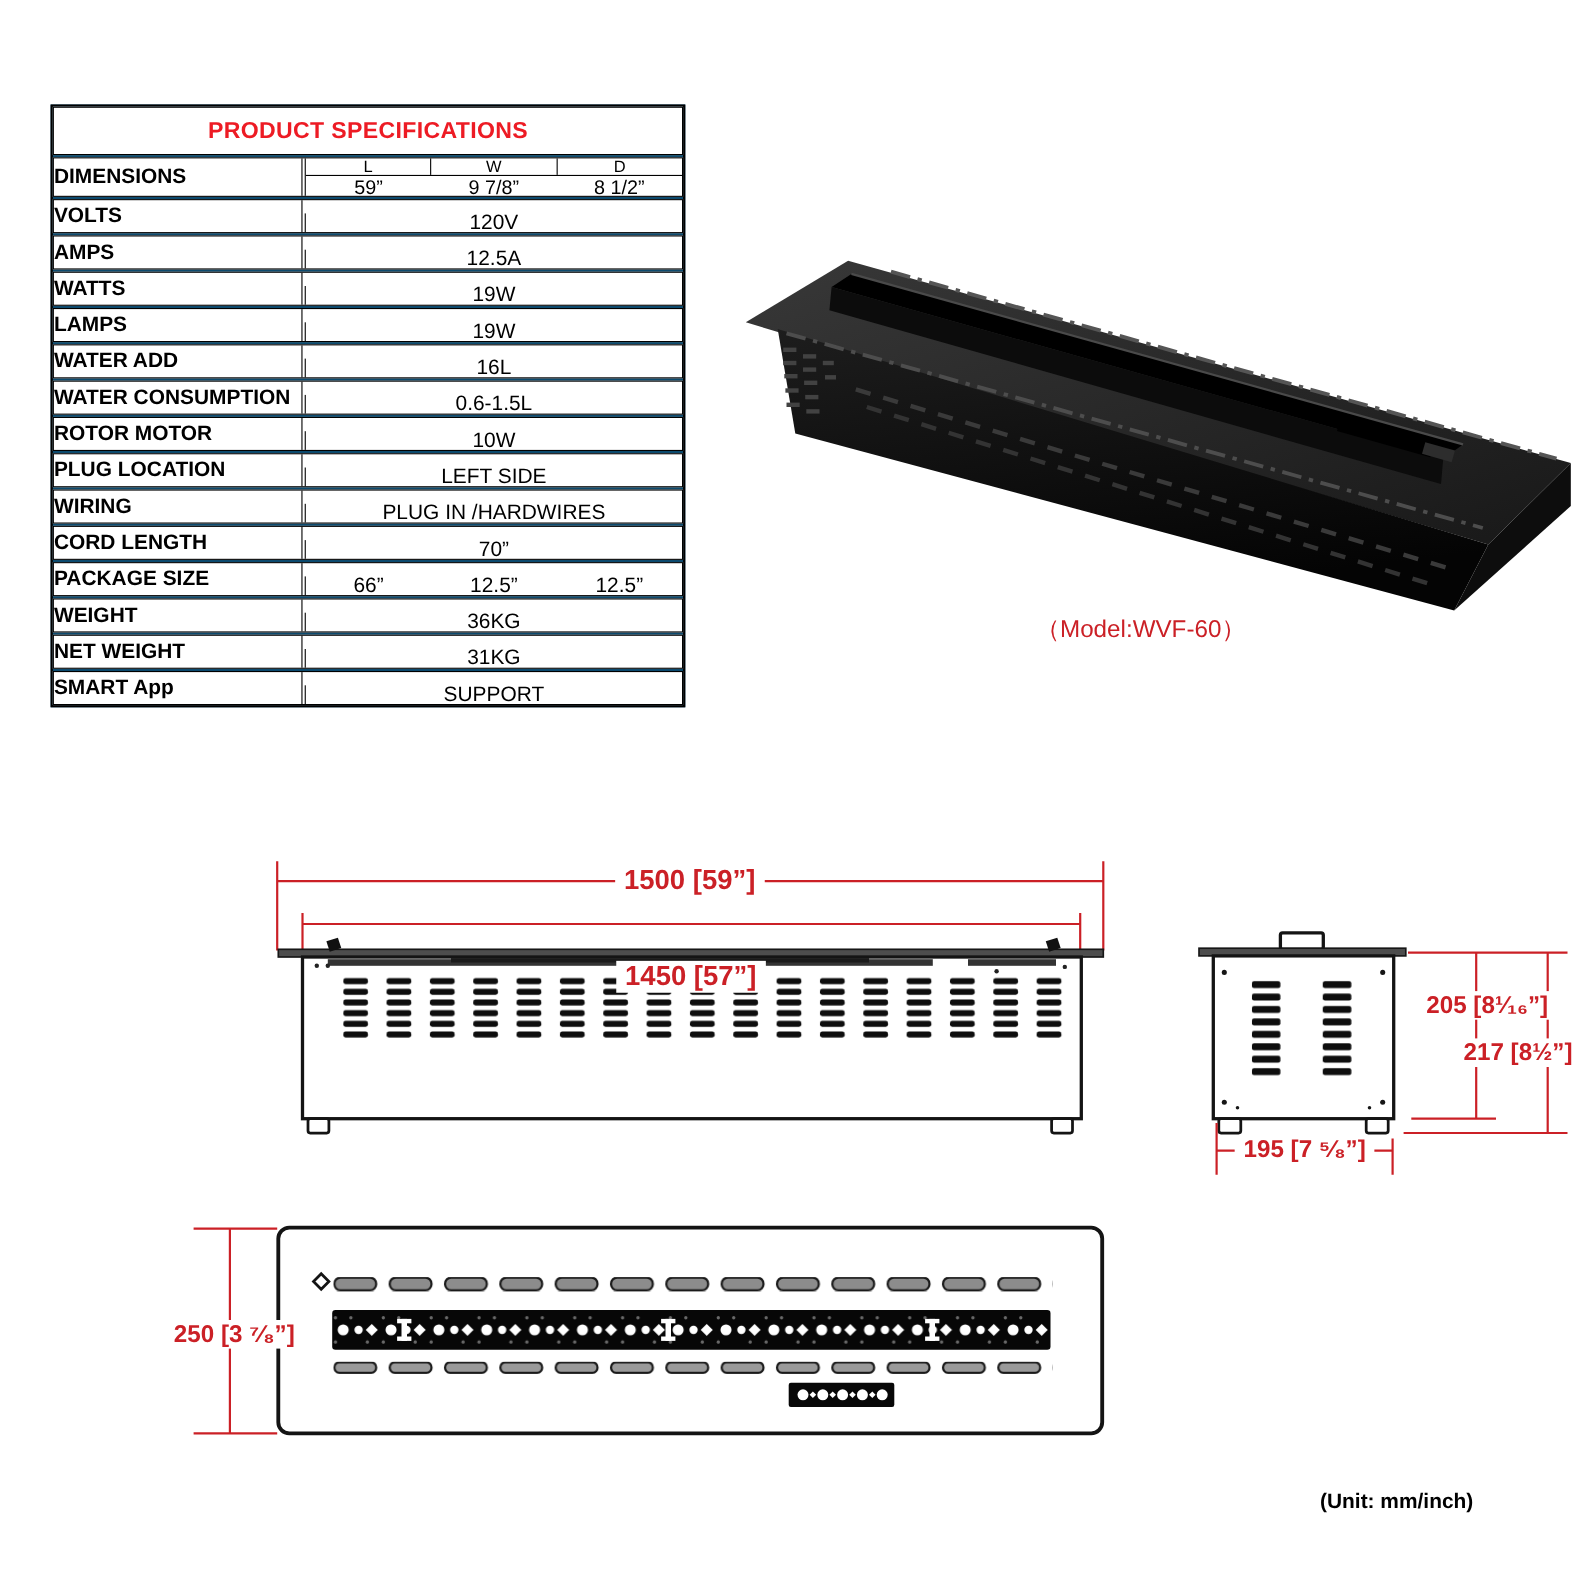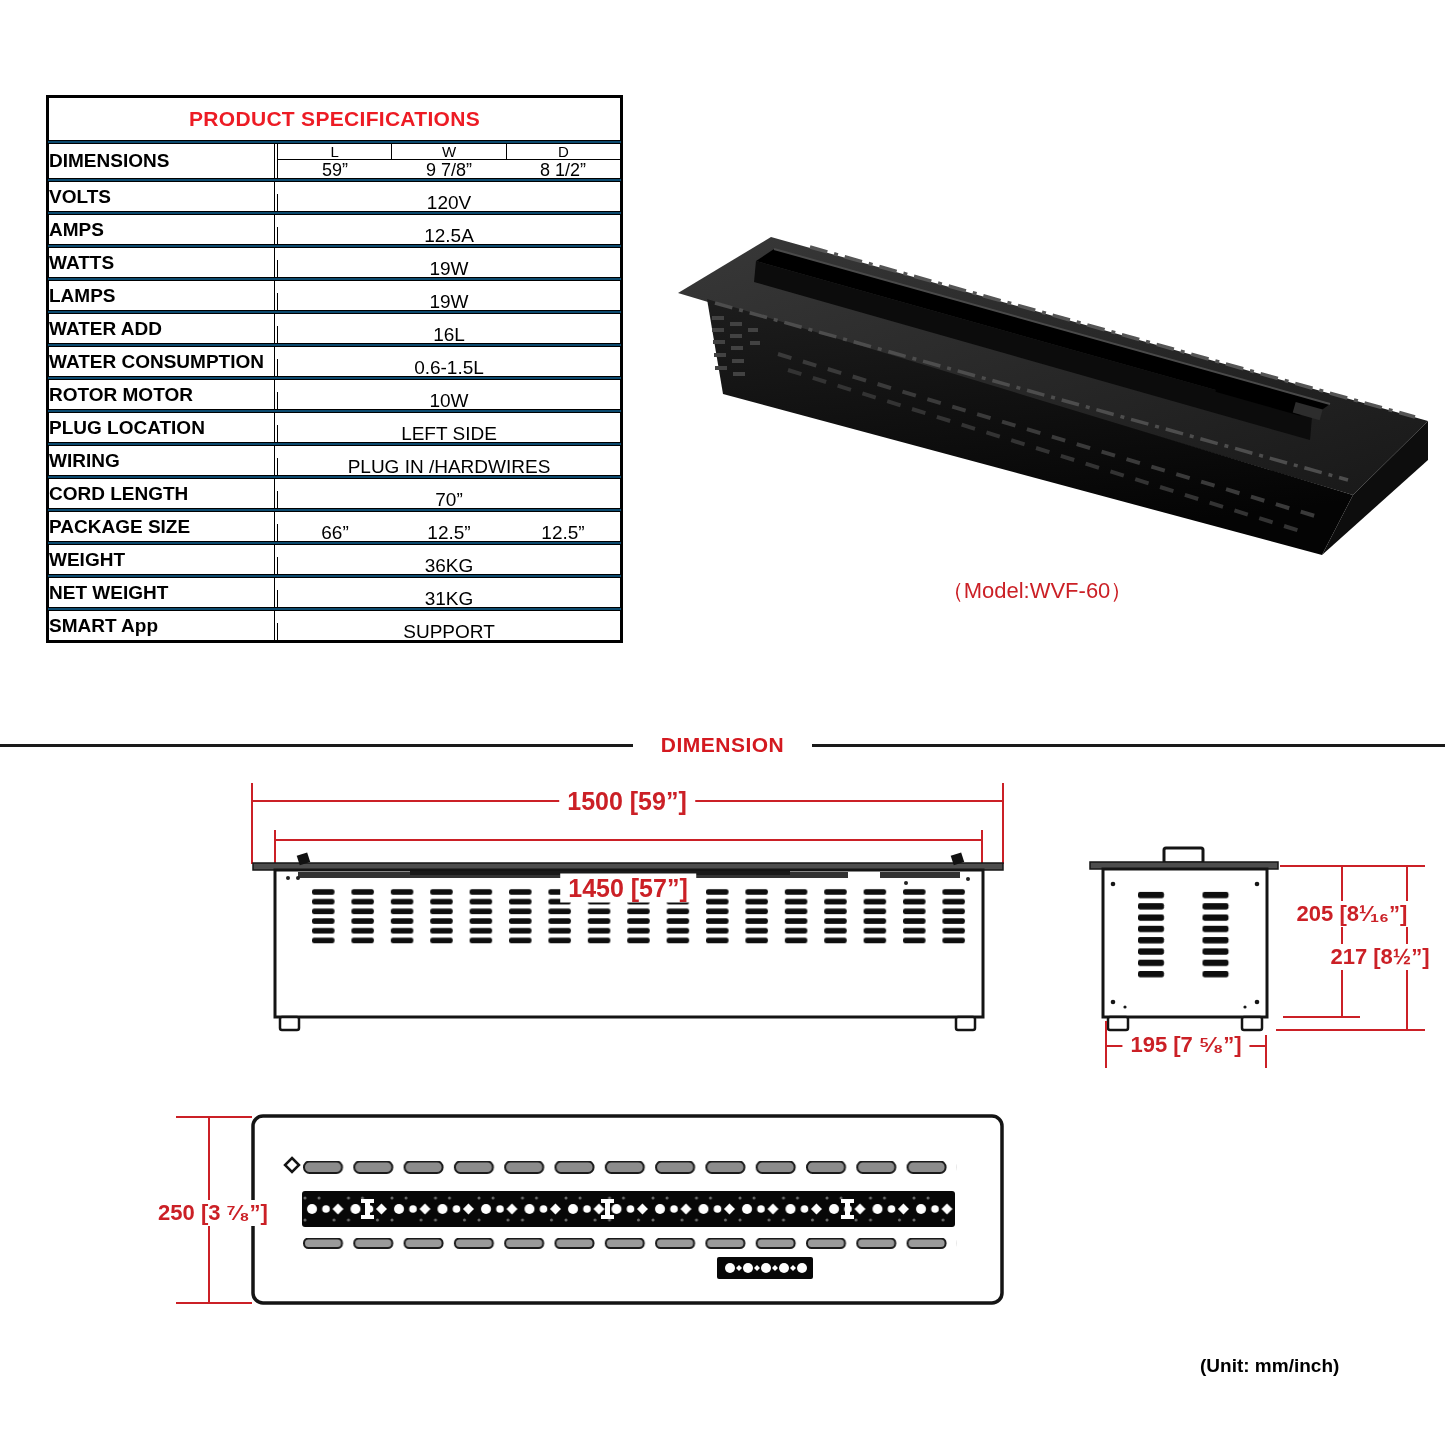--- a/index.html
+++ b/index.html
@@ -23,21 +23,21 @@
   .dims-val{flex:1;margin-left:2px;border-left:1px solid #000;
             display:flex;flex-direction:column;}
   .dims-head{display:flex;height:15px;border-bottom:1px solid #000;
              font-size:15px;line-height:15px;}
   .dims-head span{flex:1;text-align:center;}
   .dims-head span + span{border-left:1px solid #000;}
   .dims-vals{display:flex;flex:1;font-size:18px;align-items:center;}
   .dims-vals span{flex:1;text-align:center;}
 
   
-  .model-caption{position:absolute;left:1037px;top:591px;transform:translate(-50%,-50%);
+  .model-caption{position:absolute;left:1037px;top:572px;transform:translate(-50%,-50%);
                  color:#cb2026;font-size:22px;white-space:nowrap;}
   .dim-heading{position:absolute;left:0;top:734px;width:1445px;height:22px;
                display:flex;align-items:center;}
   .dim-heading .rule{flex:1;height:3px;background:#1a1a1a;}
   .dim-heading .txt{padding:0 28px;color:#d41920;font-weight:bold;font-size:21px;
                     letter-spacing:.5px;white-space:nowrap;}
   .unit-note{position:absolute;left:1200px;top:1331px;font-weight:bold;font-size:19px;
              white-space:nowrap;margin-top:24px;}
 
   .dimlabel{position:absolute;transform:translate(-50%,-50%);color:#cb2026;
@@ -164,25 +164,20 @@
         <rect x="90" y="143" width="10" height="4"></rect>
     </g>
 
     <g transform="rotate(15.8 600 198)">
       <rect x="556" y="190" width="88" height="16" fill="#000"></rect>
       <rect x="636" y="194" width="28" height="11" fill="#2d2d2d"></rect>
     </g>
   </svg>
   <div class="model-caption">（Model:WVF-60）</div>
 
-  <div class="dim-heading">
-    <div class="rule"></div>
-    <div class="txt">DIMENSION</div>
-    <div class="rule"></div>
-  </div>
 
   <svg style="left:240px;top:775px" width="790" height="275" viewBox="0 0 790 275">
     <defs>
       <pattern id="fvent" patternUnits="userSpaceOnUse" x="72" y="112" width="39.4" height="9.7">
         <rect x="0" y="2.2" width="22.5" height="5.6" rx="2.2" fill="#0e0e0e"></rect>
       </pattern>
     </defs>
 
     <g stroke="#cb2026" stroke-width="2">
       <line x1="12" y1="8" x2="12" y2="89"></line>

